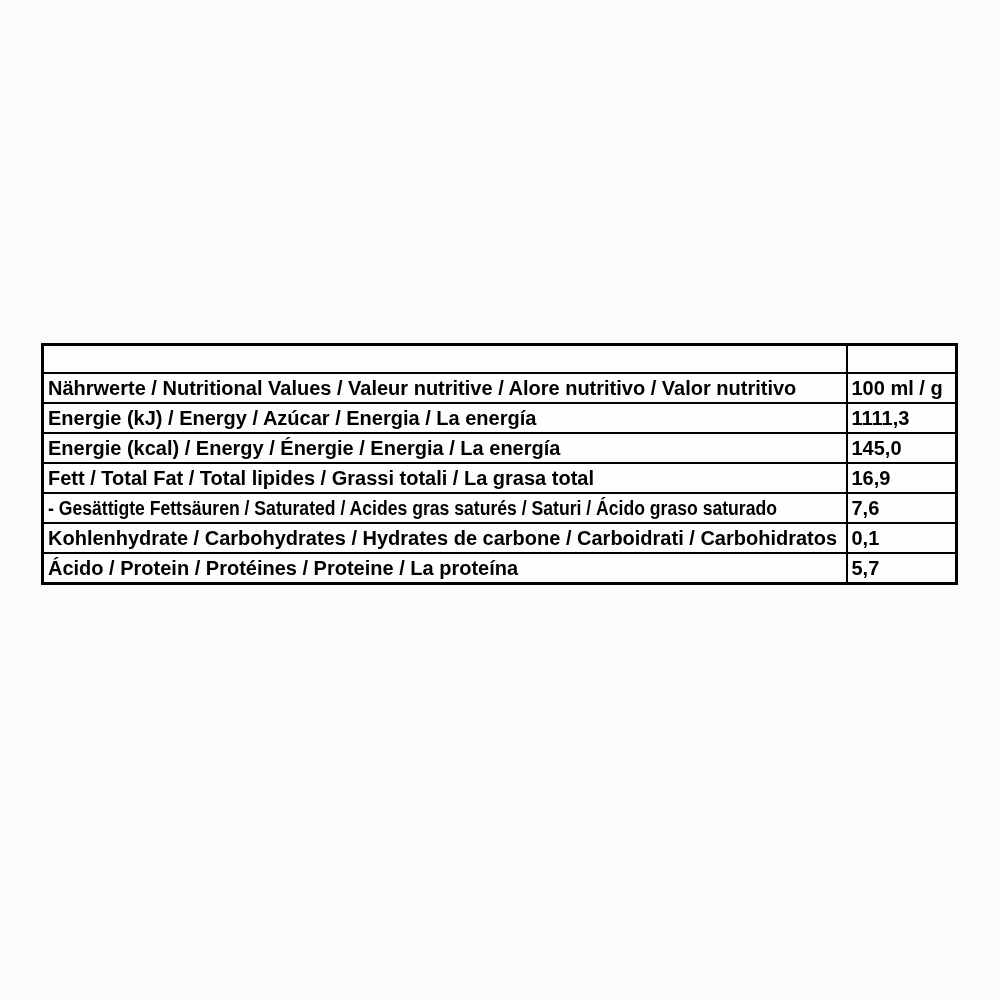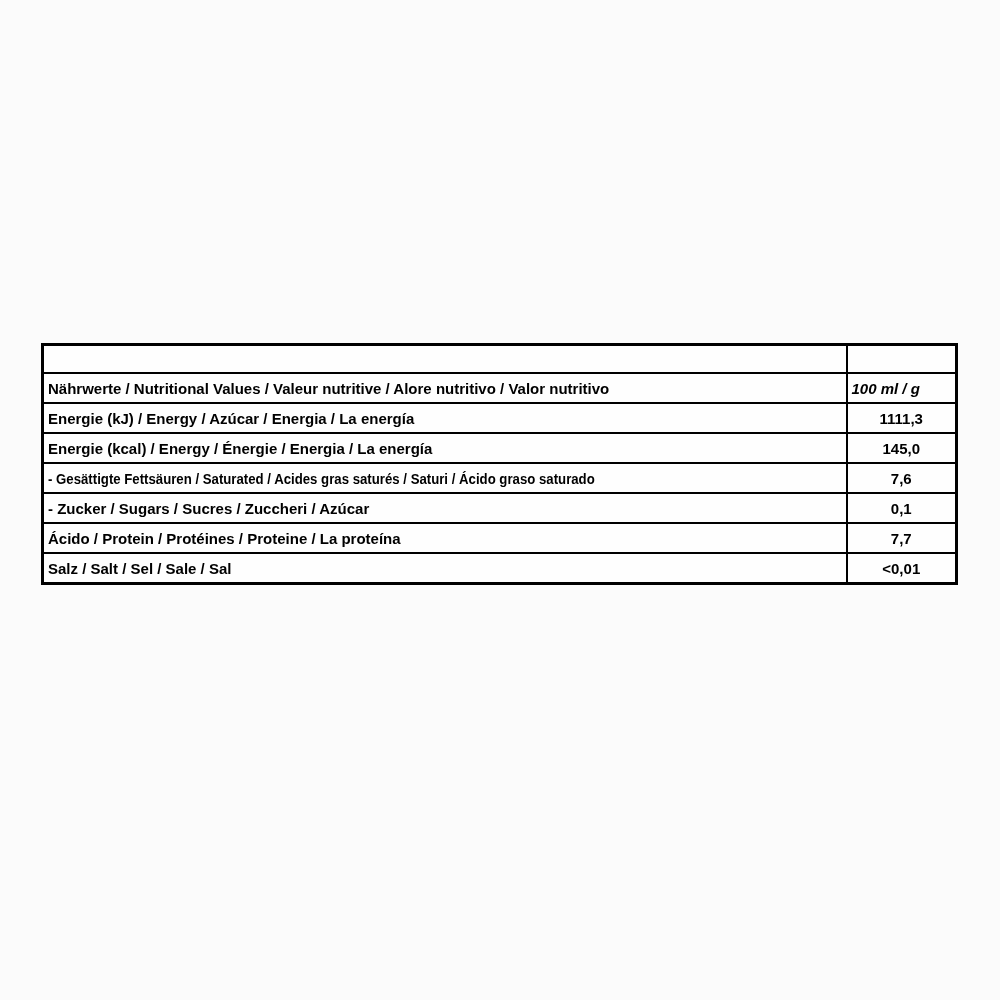--- a/index.html
+++ b/index.html
@@ -24,38 +24,37 @@
     background: #fefefe;
     border: 3px solid #000;
   }
   .col-label  { width: 804px; }
   .col-value  { width: 110px; }
   .nutrition-table td {
     border: 2px solid #000;
     height: 28px;
     padding: 0 4px;
     vertical-align: middle;
-    font-size: 15px;
+    font-size: 20px;
     font-weight: bold;
     color: #000;
     overflow: hidden;
     white-space: nowrap;
   }
   .nutrition-table tr.empty-row td {
     height: 26px;
   }
   .label-cell {
     text-align: left;
   }
   .value-cell {
-    text-align: center;
+    text-align: left;
   }
   .value-cell.value-left {
     text-align: left;
-    font-style: italic;
   }
   .cell-text {
     display: inline-block;
     white-space: nowrap;
   }
   .condensed-88 {
     transform: scaleX(0.88);
     transform-origin: 0 50%;
   }
   .condensed-85 {
@@ -83,30 +82,30 @@
       </tr>
       <tr>
         <td class="label-cell"><span class="cell-text">Energie (kJ) / Energy / Azúcar / Energia / La energía</span></td>
         <td class="value-cell"><span class="cell-text">1111,3</span></td>
       </tr>
       <tr>
         <td class="label-cell"><span class="cell-text">Energie (kcal) / Energy / Énergie / Energia / La energía</span></td>
         <td class="value-cell"><span class="cell-text">145,0</span></td>
       </tr>
       <tr>
+        <td class="label-cell"><span class="cell-text">Fett / Total Fat / Total lipides / Grassi totali / La grasa total</span></td>
+        <td class="value-cell"><span class="cell-text">16,9</span></td>
+      </tr>
+      <tr>
         <td class="label-cell"><span class="cell-text condensed-88">- Gesättigte Fettsäuren / Saturated / Acides gras saturés / Saturi / Ácido graso saturado</span></td>
         <td class="value-cell"><span class="cell-text">7,6</span></td>
       </tr>
       <tr>
-        <td class="label-cell"><span class="cell-text">- Zucker / Sugars / Sucres / Zuccheri / Azúcar</span></td>
+        <td class="label-cell"><span class="cell-text">Kohlenhydrate / Carbohydrates / Hydrates de carbone / Carboidrati / Carbohidratos</span></td>
         <td class="value-cell"><span class="cell-text">0,1</span></td>
       </tr>
       <tr>
         <td class="label-cell"><span class="cell-text">Ácido / Protein / Protéines / Proteine / La proteína</span></td>
-        <td class="value-cell"><span class="cell-text">7,7</span></td>
-      </tr>
-      <tr>
-        <td class="label-cell"><span class="cell-text">Salz / Salt / Sel / Sale / Sal</span></td>
-        <td class="value-cell"><span class="cell-text">&lt;0,01</span></td>
+        <td class="value-cell"><span class="cell-text">5,7</span></td>
       </tr>
     </tbody>
   </table>
 </div>
 
 </body></html>

